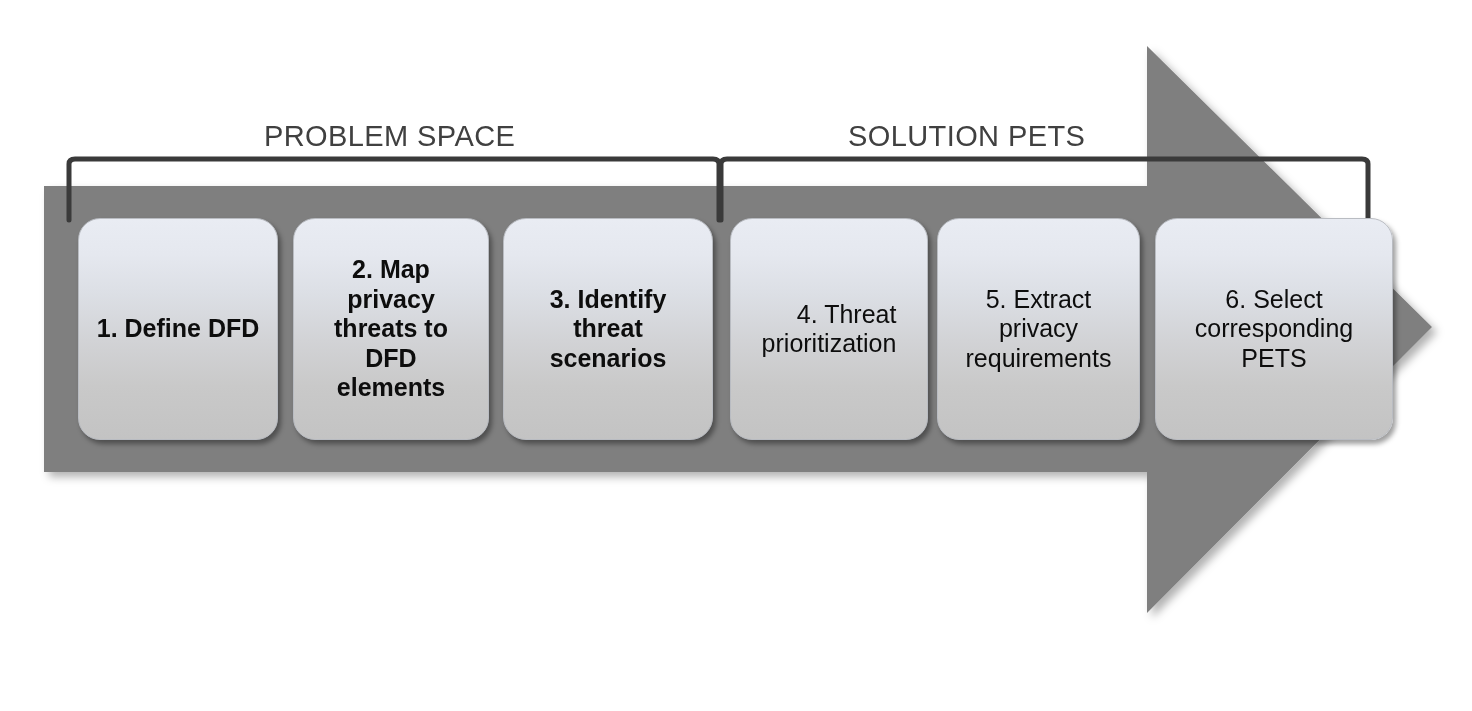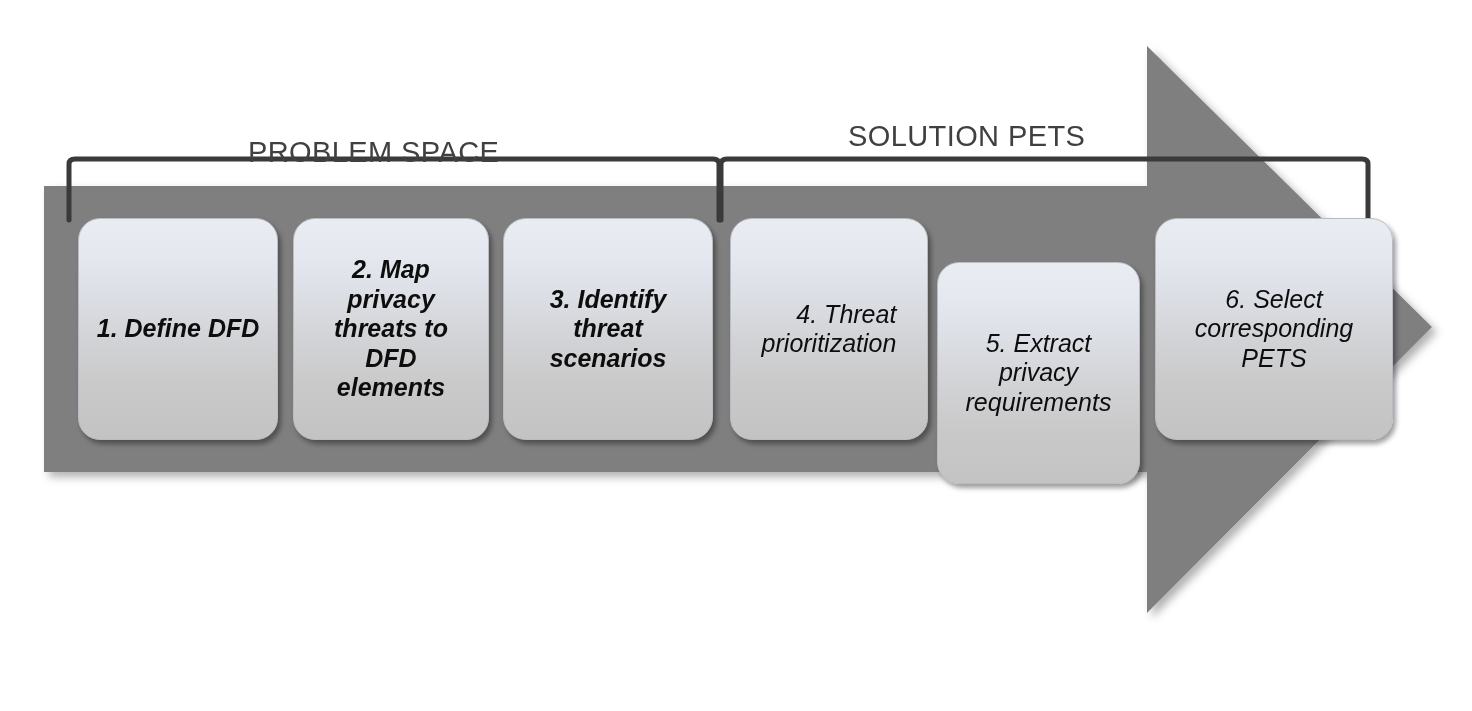--- a/index.html
+++ b/index.html
@@ -59,21 +59,20 @@
                 #c9c9c9 76%,
                 #c3c3c3 100%);
     border: 1px solid #b9bcc2;
     box-shadow: 3px 4px 5px rgba(0,0,0,0.38);
     display: flex;
     align-items: center;
     justify-content: center;
     text-align: center;
     color: #0d0d0d;
     line-height: 1.18;
-    font-style: italic;
   }
   .step-box .step-text {
     display: block;
     padding: 0 6px;
   }
   .step-box.bold .step-text {
     font-weight: bold;
   }
   .step-box.regular .step-text {
     font-weight: normal;
@@ -101,41 +100,41 @@
   </svg>
 
   <svg class="bracket" style="left:58px; top:148px;" width="680" height="84" viewBox="0 0 680 84">
     <path fill="none" stroke="#3a3a3a" stroke-width="5" stroke-linecap="round" stroke-linejoin="round" d="M 11,72 L 11,16 Q 11,11 17,11 L 655,11 Q 661,11 661,16 L 661,72"></path>
   </svg>
 
   <svg class="bracket" style="left:710px; top:148px;" width="678" height="84" viewBox="0 0 678 84">
     <path fill="none" stroke="#3a3a3a" stroke-width="5" stroke-linecap="round" stroke-linejoin="round" d="M 11,72 L 11,16 Q 11,11 17,11 L 652,11 Q 658,11 658,16 L 658,72"></path>
   </svg>
 
-  <div class="phase-label" style="left:248px; top:120px;margin-top:16px;">PROBLEM SPACE</div>
+  <div class="phase-label" style="left:264px; top:120px;">PROBLEM SPACE</div>
 
   <div class="phase-label" style="left:848px; top:120px;">SOLUTION PETS</div>
 
   <div class="step-box bold" style="left:78px; top:218px; width:200px; height:222px; font-size:25px;justify-content:center;">
     <span class="step-text">1. Define DFD</span>
   </div>
 
   <div class="step-box bold" style="left:293px; top:218px; width:196px; height:222px; font-size:25px;">
     <span class="step-text">2. Map<br>privacy<br>threats to<br>DFD<br>elements</span>
   </div>
 
   <div class="step-box bold" style="left:503px; top:218px; width:210px; height:222px; font-size:25px;border-radius:23px;">
     <span class="step-text">3. Identify<br>threat<br>scenarios</span>
   </div>
 
   <div class="step-box regular" style="left:730px; top:218px; width:198px; height:222px; font-size:25px;text-align:right;">
     <span class="step-text">4. Threat<br>prioritization</span>
   </div>
 
-  <div class="step-box regular" style="left:937px; top:218px; width:203px; height:222px; font-size:25px;margin-top:44px;">
+  <div class="step-box regular" style="left:937px; top:218px; width:203px; height:222px; font-size:25px;">
     <span class="step-text">5. Extract<br>privacy<br>requirements</span>
   </div>
 
   <div class="step-box regular" style="left:1155px; top:218px; width:238px; height:222px; font-size:25px;">
     <span class="step-text">6. Select<br>corresponding<br>PETS</span>
   </div>
 
 </div>
 
 </body></html>

